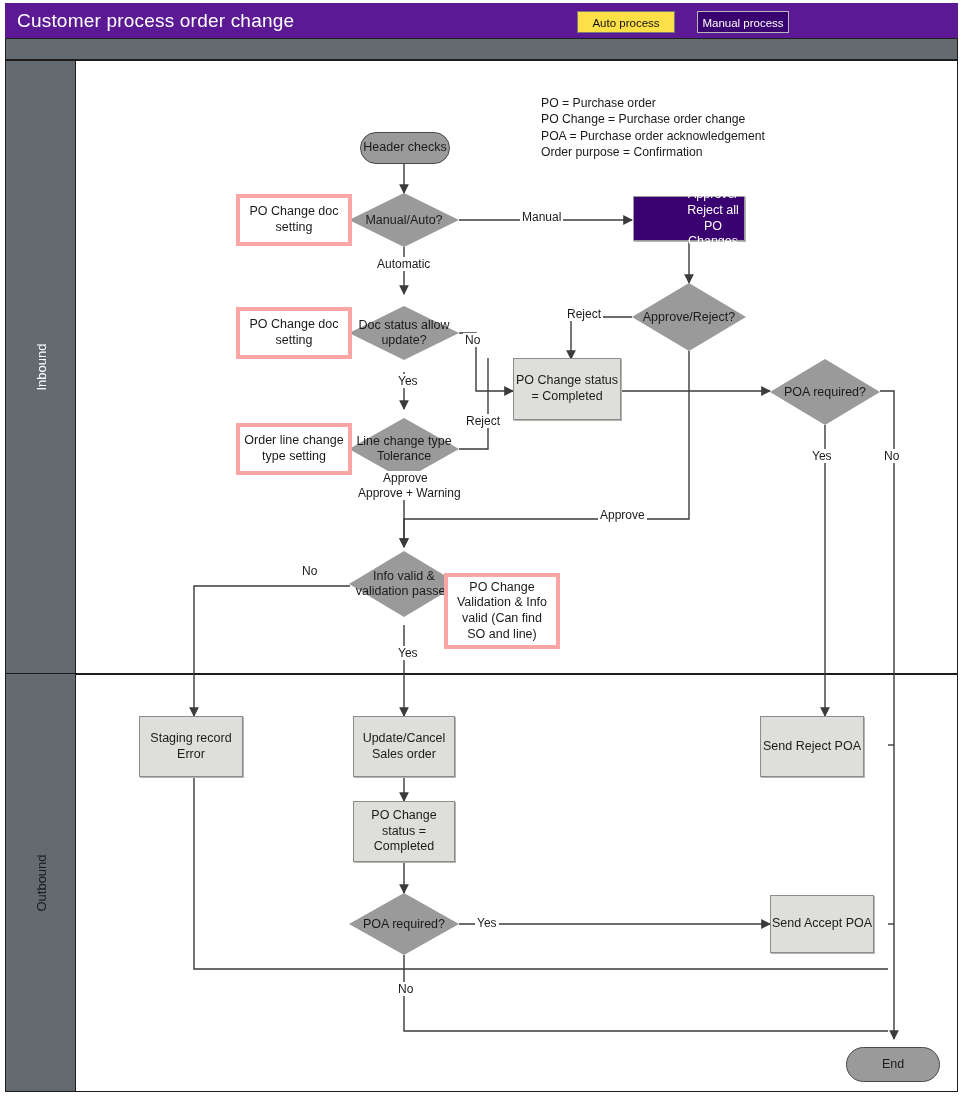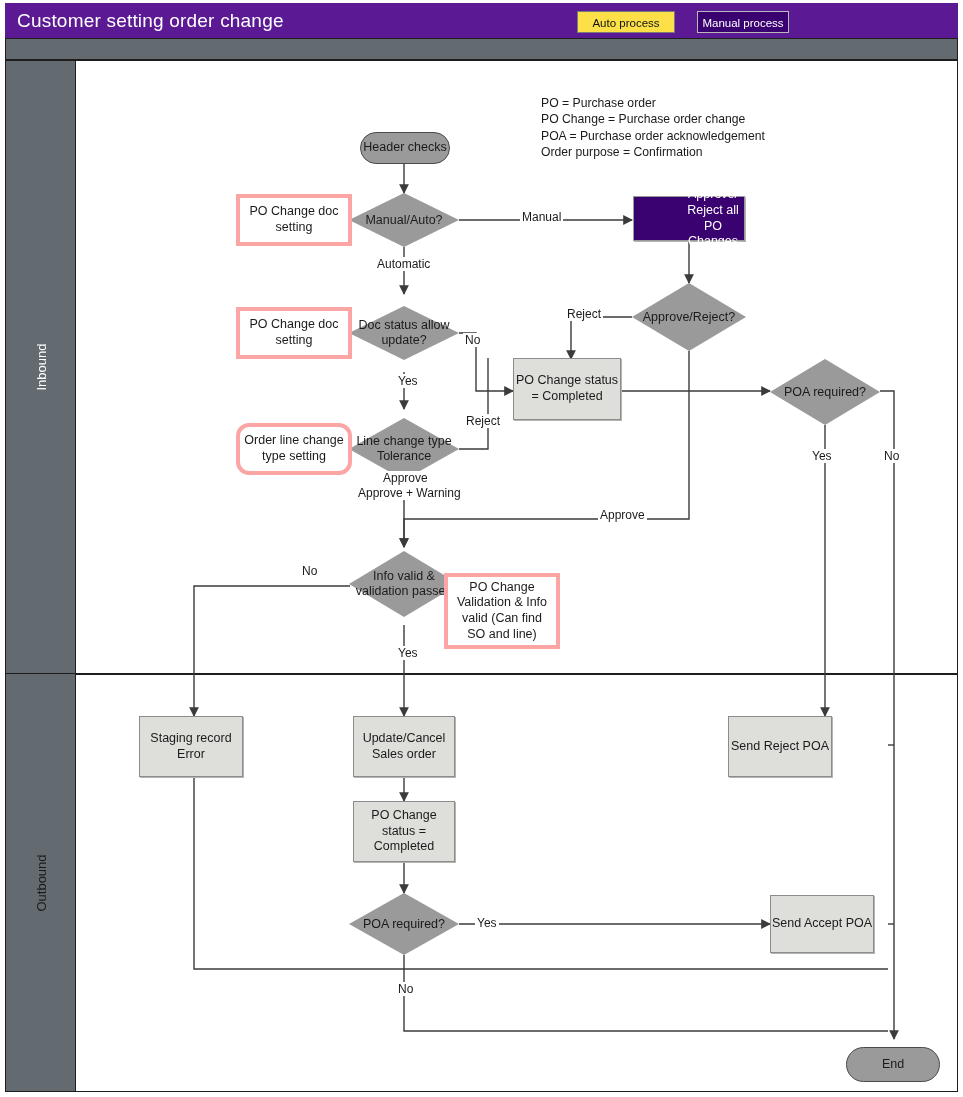--- a/index.html
+++ b/index.html
@@ -46,21 +46,21 @@
   
   .elabel{position:absolute;font-size:12px;color:#1b1b1b;background:#ffffff;padding:0 2px;white-space:nowrap;}
   #legend{position:absolute;left:465px;top:34px;font-size:12.2px;color:#1b1b1b;line-height:1.35;white-space:nowrap;}
 </style>
 </head>
 <body>
 
 <div id="page">
 
   <div id="titlebar">
-    <div id="title-text">Customer setting order change</div>
+    <div id="title-text">Customer process order change</div>
     <div class="hdr-btn" id="btn-auto">Auto process</div>
     <div class="hdr-btn" id="btn-manual">Manual process</div>
   </div>
 
   <div id="headerband"></div>
 
   <div id="pool">
 
     <div class="lane-hdr" id="lane-inbound">
       <span>Inbound</span>
@@ -167,34 +167,34 @@
       <div class="diamond-wrap" style="left:694px;top:298px;width:110px;height:66px;">
         <div class="dshape"></div>
         <div class="dlabel">POA required?</div>
       </div>
 
       <div class="diamond-wrap" style="left:273px;top:357px;width:110px;height:62px;">
         <div class="dshape"></div>
         <div class="dlabel">Line change type Tolerance</div>
       </div>
 
-      <div class="node note" style="left:160px;top:362px;width:116px;height:52px;border-radius:13px;">Order line change type setting</div>
+      <div class="node note" style="left:160px;top:362px;width:116px;height:52px;">Order line change type setting</div>
 
       <div class="diamond-wrap" style="left:273px;top:490px;width:110px;height:66px;">
         <div class="dshape"></div>
         <div class="dlabel">Info valid &amp; validation passed</div>
       </div>
 
       <div class="node note" style="left:368px;top:512px;width:116px;height:76px;padding:0 5px;">PO Change Validation &amp; Info valid (Can find SO and line)</div>
 
       <div class="node proc" style="left:63px;top:655px;width:104px;height:61px;">Staging record Error</div>
 
       <div class="node proc" style="left:277px;top:655px;width:102px;height:61px;">Update/Cancel Sales order</div>
 
-      <div class="node proc" style="left:652px;top:655px;width:104px;height:61px;">Send Reject POA</div>
+      <div class="node proc" style="left:684px;top:655px;width:104px;height:61px;">Send Reject POA</div>
 
       <div class="node proc" style="left:277px;top:740px;width:102px;height:61px;">PO Change status = Completed</div>
 
       <div class="diamond-wrap" style="left:273px;top:832px;width:110px;height:62px;">
         <div class="dshape"></div>
         <div class="dlabel">POA required?</div>
       </div>
 
       <div class="node proc" style="left:694px;top:834px;width:104px;height:58px;">Send Accept POA</div>
 

